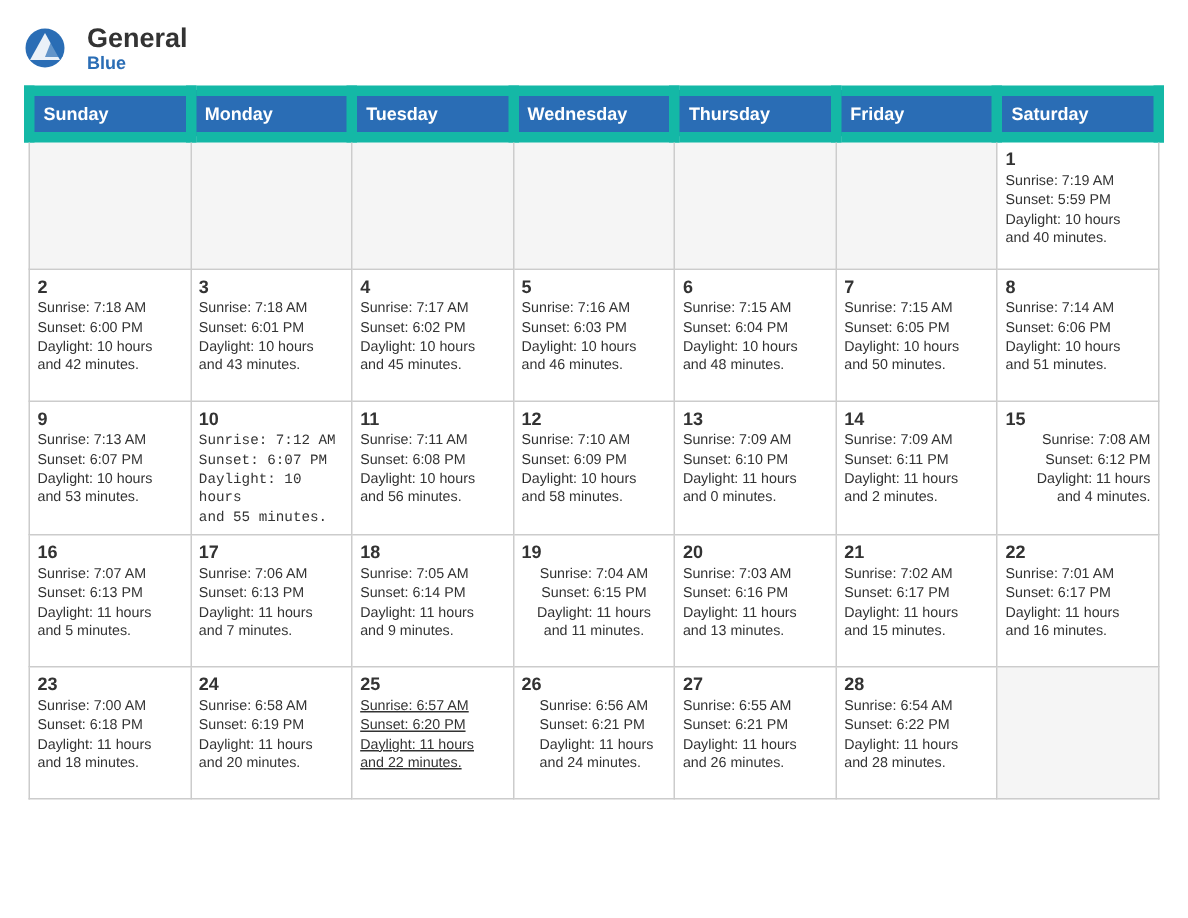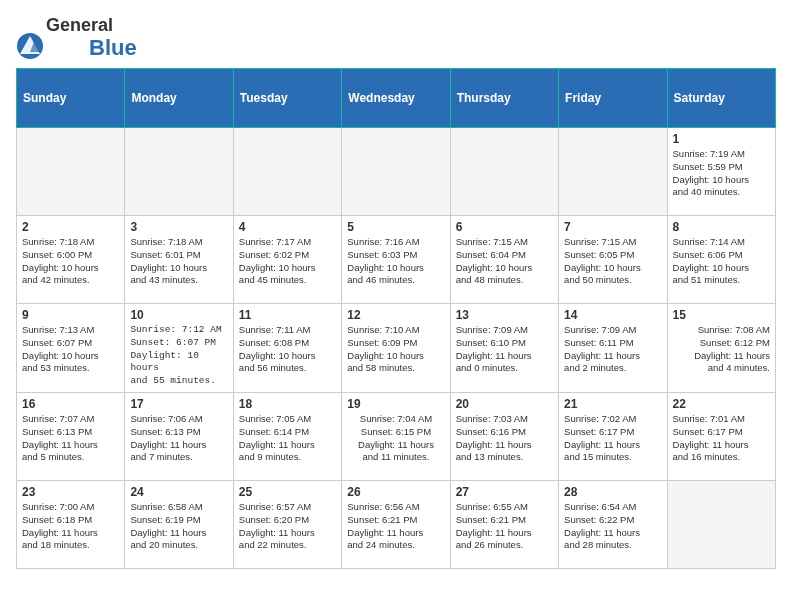--- a/index.html
+++ b/index.html
@@ -11,37 +11,37 @@
       padding: 16px;
     }
     .header {
       display: flex;
       justify-content: space-between;
       align-items: flex-start;
       margin-bottom: 8px;
     }
     .logo {
       display: flex;
-      align-items: flex-end;
+      align-items: center;
+      gap: 12px;
     }
     .logo-text {
       display: flex;
       flex-direction: column;
       line-height: 1.1;
     }
     .logo-general {
       font-size: 18px;
       font-weight: bold;
       color: #333;
     }
     .logo-blue {
-      font-size: 22px;
+      font-size: 12px;
       font-weight: bold;
       color: #2a6db5;
-      margin-left: 43px;
     }
     .logo-icon {
       width: 28px;
       height: 28px;
       margin-right: 2px;
     }
     .title-block {
       text-align: right;
     }
     .month-title {
@@ -56,23 +56,23 @@
     .calendar {
       width: 100%;
       border-collapse: collapse;
       table-layout: fixed;
     }
     .calendar th {
       background-color: #2a6db5;
       color: #fff;
       font-size: 12px;
       font-weight: bold;
-      padding: 22px 6px;
+      padding: 5px 6px;
       text-align: left;
-      border: 1px solid #14b8a6;
+      border: 7px solid #14b8a6;
     }
     .calendar td {
       border: 1px solid #ccc;
       vertical-align: top;
       padding: 4px 5px;
       height: 88px;
       font-size: 10px;
       color: #333;
       background: #fff;
     }
@@ -298,28 +298,28 @@
         </td>
         <td>
           <div class="day-num">24</div>
           <div class="day-info" style="white-space: pre-line;">Sunrise: 6:58 AM
 Sunset: 6:19 PM
 Daylight: 11 hours
 and 20 minutes.</div>
         </td>
         <td>
           <div class="day-num">25</div>
-          <div class="day-info" style="white-space: pre-line;">Sunrise: 6:57 AM
+          <div class="day-info" style="white-space: pre-line; text-decoration: underline;">Sunrise: 6:57 AM
 Sunset: 6:20 PM
 Daylight: 11 hours
 and 22 minutes.</div>
         </td>
         <td>
           <div class="day-num">26</div>
-          <div class="day-info" style="white-space: pre-line;">Sunrise: 6:56 AM
+          <div class="day-info" style="white-space: pre-line; margin-left: 12px;">Sunrise: 6:56 AM
 Sunset: 6:21 PM
 Daylight: 11 hours
 and 24 minutes.</div>
         </td>
         <td>
           <div class="day-num">27</div>
           <div class="day-info" style="white-space: pre-line;">Sunrise: 6:55 AM
 Sunset: 6:21 PM
 Daylight: 11 hours
 and 26 minutes.</div>

